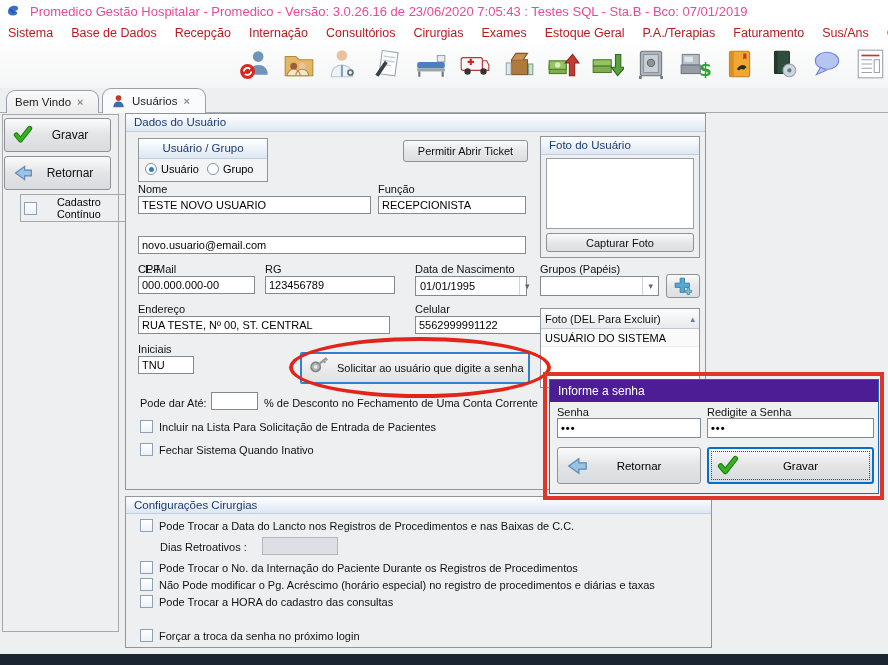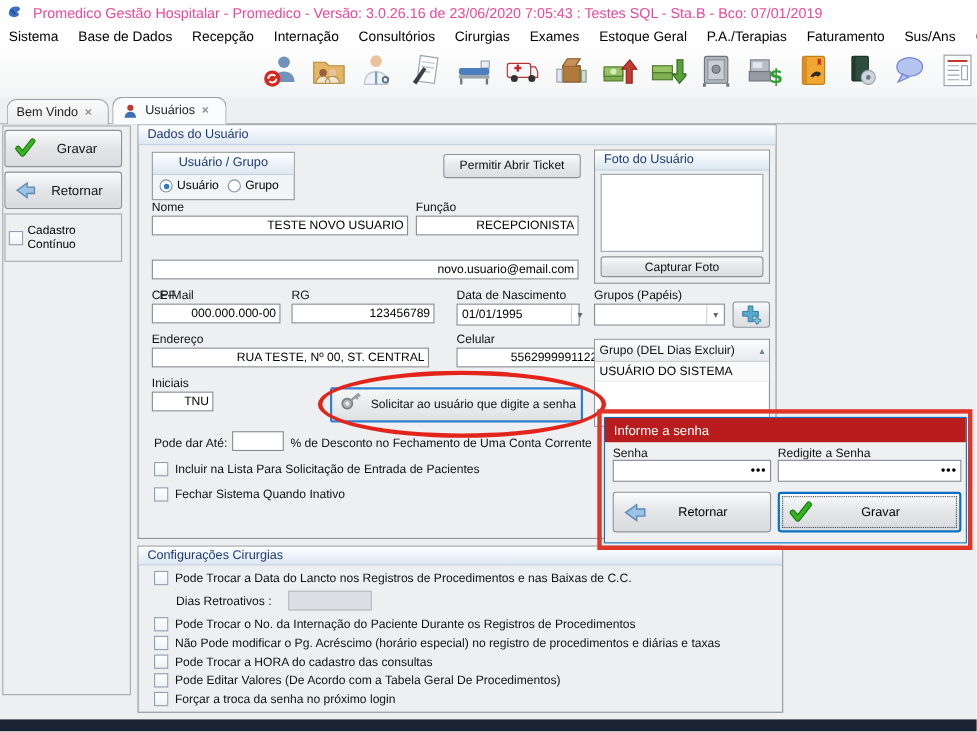--- a/index.html
+++ b/index.html
@@ -8,42 +8,42 @@
   #win { position:relative; width:888px; height:665px; background:#fff; }
 
   
   .titlebar { position:absolute; left:0; top:0; width:888px; height:22px;
               background:#fff; display:flex; align-items:center; }
   .titlebar .appico { width:16px; height:16px; margin:0 8px 0 6px; }
   .titlebar .ttl { font-size:13px; color:#ec4899; white-space:nowrap; }
   .menubar { position:absolute; left:0; top:22px; width:888px; height:21px;
              background:#fff; display:flex; align-items:center; gap:18px;
              padding-left:8px; white-space:nowrap; overflow:hidden; }
-  .menubar span { font-size:12.5px; color:#000000; cursor:default; }
+  .menubar span { font-size:12.5px; color:#b91c1c; cursor:default; }
   .toolbar { position:absolute; left:0; top:43px; width:888px; height:45px;
              background:linear-gradient(#fdfdfd,#f4f5f6); }
   .toolicons { position:absolute; left:238px; top:2px; display:flex; gap:9px;
                width:650px; overflow:hidden; }
   .ticon { width:36px; height:38px; display:flex; align-items:center; justify-content:center; }
 
   
   .content { position:absolute; left:0; top:88px; width:888px; height:577px; background:#edeff1; }
   .tabline { position:absolute; left:0; top:24px; width:888px; height:1px; background:#a6abb0; }
   .tab { position:absolute; display:flex; align-items:center; gap:6px;
          border:1px solid #9aa0a6; border-bottom:none; border-radius:9px 9px 0 0;
          font-size:11.5px; color:#222; padding:0 8px; }
   .tab .x { color:#8b9096; font-size:11px; font-weight:bold; }
   .tab1 { left:6px; top:2px; width:93px; height:23px; background:linear-gradient(#fafafa,#ececec); }
   .tab2 { left:102px; top:0px; width:104px; height:25px; background:#fafbfc; z-index:3; }
 
   
   .abs { position:absolute; }
   .lbl { position:absolute; font-size:11px; color:#111; white-space:nowrap; }
   .tinput { position:absolute; height:18px; border:1px solid #828a92; background:#fff;
-            font-size:11px; color:#000; padding:1px 3px; font-family:"Liberation Sans",sans-serif;text-align:right; }
+            font-size:11px; color:#000; padding:1px 3px; font-family:"Liberation Sans",sans-serif; }
   .btn { position:absolute; border:1px solid #8e9296; border-radius:3px;
          background:linear-gradient(#fbfbfb,#e6e8ea 48%,#dcdfe2);
          font-size:11px; color:#111; display:flex; align-items:center; justify-content:center;
          cursor:default; }
   .grp { position:absolute; border:1px solid #90959a; background:#edeff1; }
   .ghead { height:18px; background:linear-gradient(#ffffff,#dde7f3);
            border-bottom:1px solid #c2cfe0; color:#1d3a73; font-size:11.5px;
            line-height:17px; padding-left:8px; }
   .combo { position:absolute; height:20px; border:1px solid #828a92; background:#fff;
            font-size:11px; display:flex; align-items:center; padding-left:4px; }
@@ -55,29 +55,29 @@
                       border-radius:50%; background:#2f7ccb; }
 
   
   .sidebar { position:absolute; left:2px; top:114px; width:117px; height:518px;
              border:1px solid #a6a9ac; background:#edeff1; }
   .sbtn { position:absolute; left:4px; width:107px; height:34px; border:1px solid #8e9296; border-radius:3px;
           background:linear-gradient(#fbfbfb,#e3e5e7 48%,#d9dcdf);
           display:flex; align-items:center; font-size:12px; color:#111; }
   .sbtn svg { margin:0 7px 0 8px; }
   .sbtn .t { flex:1; text-align:center; margin-right:10px; }
-  .sbox { position:absolute; left:4px; width:107px; height:44px; border:1px solid #a6a9ac;
-          display:flex; align-items:center; gap:4px; padding-left:3px; font-size:10.8px; }
+  .sbox { position:absolute; left:20px; width:107px; height:28px; border:1px solid #a6a9ac;
+          display:flex; align-items:center; gap:20px; padding-left:3px; font-size:10.8px; }
 
   
   .redrect { position:absolute; left:543px; top:372px; width:341px; height:128px;
              border:4px solid #e0362a; z-index:50; }
   .pwdlg { position:absolute; left:549px; top:379px; width:330px; height:115px;
            background:#eef0f2; border:1px solid #0a6fc2; z-index:51; }
-  .pwtitle { height:22px; background:#b91c1c; color:#fff; font-size:12px; line-height:22px; padding-left:8px; }
+  .pwtitle { height:22px; background:#4c1d95; color:#fff; font-size:12px; line-height:22px; padding-left:8px; }
   .redellipse { position:absolute; left:289px; top:337px; width:262px; height:61px;
                 border:4px solid #e2241a; border-radius:50%; z-index:40; pointer-events:none; }
   .keybtn { position:absolute; left:300px; top:352px; width:230px; height:32px;
             border:2px solid #2f80d0; border-radius:2px;
             background:linear-gradient(#f6f6f6,#dfe1e3); display:flex; align-items:center;
             font-size:11px; color:#111; }
   .dlgbtn { position:absolute; height:37px; border:1px solid #8e9296; border-radius:3px;
             background:linear-gradient(#fbfbfb,#e3e5e7 48%,#d9dcdf);
             display:flex; align-items:center; font-size:11.5px; }
   .dlgbtn .t { flex:1; text-align:center; margin-right:14px; }
@@ -336,21 +336,21 @@
     </svg>
   </div>
 
   <span class="lbl" style="left:138px; top:303px;">Endereço</span>
   <input class="tinput" style="left: 138px; top: 316px; width: 252px;" readonly="" value="RUA TESTE, Nº 00, ST. CENTRAL">
   <span class="lbl" style="left:415px; top:303px;">Celular</span>
   <input class="tinput" style="left: 415px; top: 316px; width: 132px;" readonly="" value="5562999991122">
 
   <div class="glist">
     <div class="hd">
-      <span>Grupo (DEL Dias Excluir)</span>
+      <span>Foto (DEL Para Excluir)</span>
       <span class="sort">▴</span>
     </div>
     <div class="row">USUÁRIO DO SISTEMA</div>
   </div>
 
   <span class="lbl" style="left:138px; top:343px;">Iniciais</span>
   <input class="tinput" style="left: 138px; top: 356px; width: 56px;" readonly="" value="TNU">
 
   <div class="keybtn">
     <svg width="24" height="24" viewBox="0 0 24 24" style="margin:0 5px 0 6px;">
@@ -415,23 +415,19 @@
     <span>Pode Trocar o No. da Internação do Paciente Durante os Registros de Procedimentos</span>
   </div>
   <div class="cbrow" style="left:140px; top:578px;">
     <span class="cb"></span>
     <span>Não Pode modificar o Pg. Acréscimo (horário especial) no registro de procedimentos e diárias e taxas</span>
   </div>
   <div class="cbrow" style="left:140px; top:595px;">
     <span class="cb"></span>
     <span>Pode Trocar a HORA do cadastro das consultas</span>
   </div>
-  <div class="cbrow" style="left:140px; top:612px;">
-    <span class="cb"></span>
-    <span>Pode Editar Valores (De Acordo com a Tabela Geral De Procedimentos)</span>
-  </div>
   <div class="cbrow" style="left:140px; top:629px;">
     <span class="cb"></span>
     <span>Forçar a troca da senha no próximo login</span>
   </div>
 
   <div class="bottombar"></div>
 </div>
 
 </body></html>

